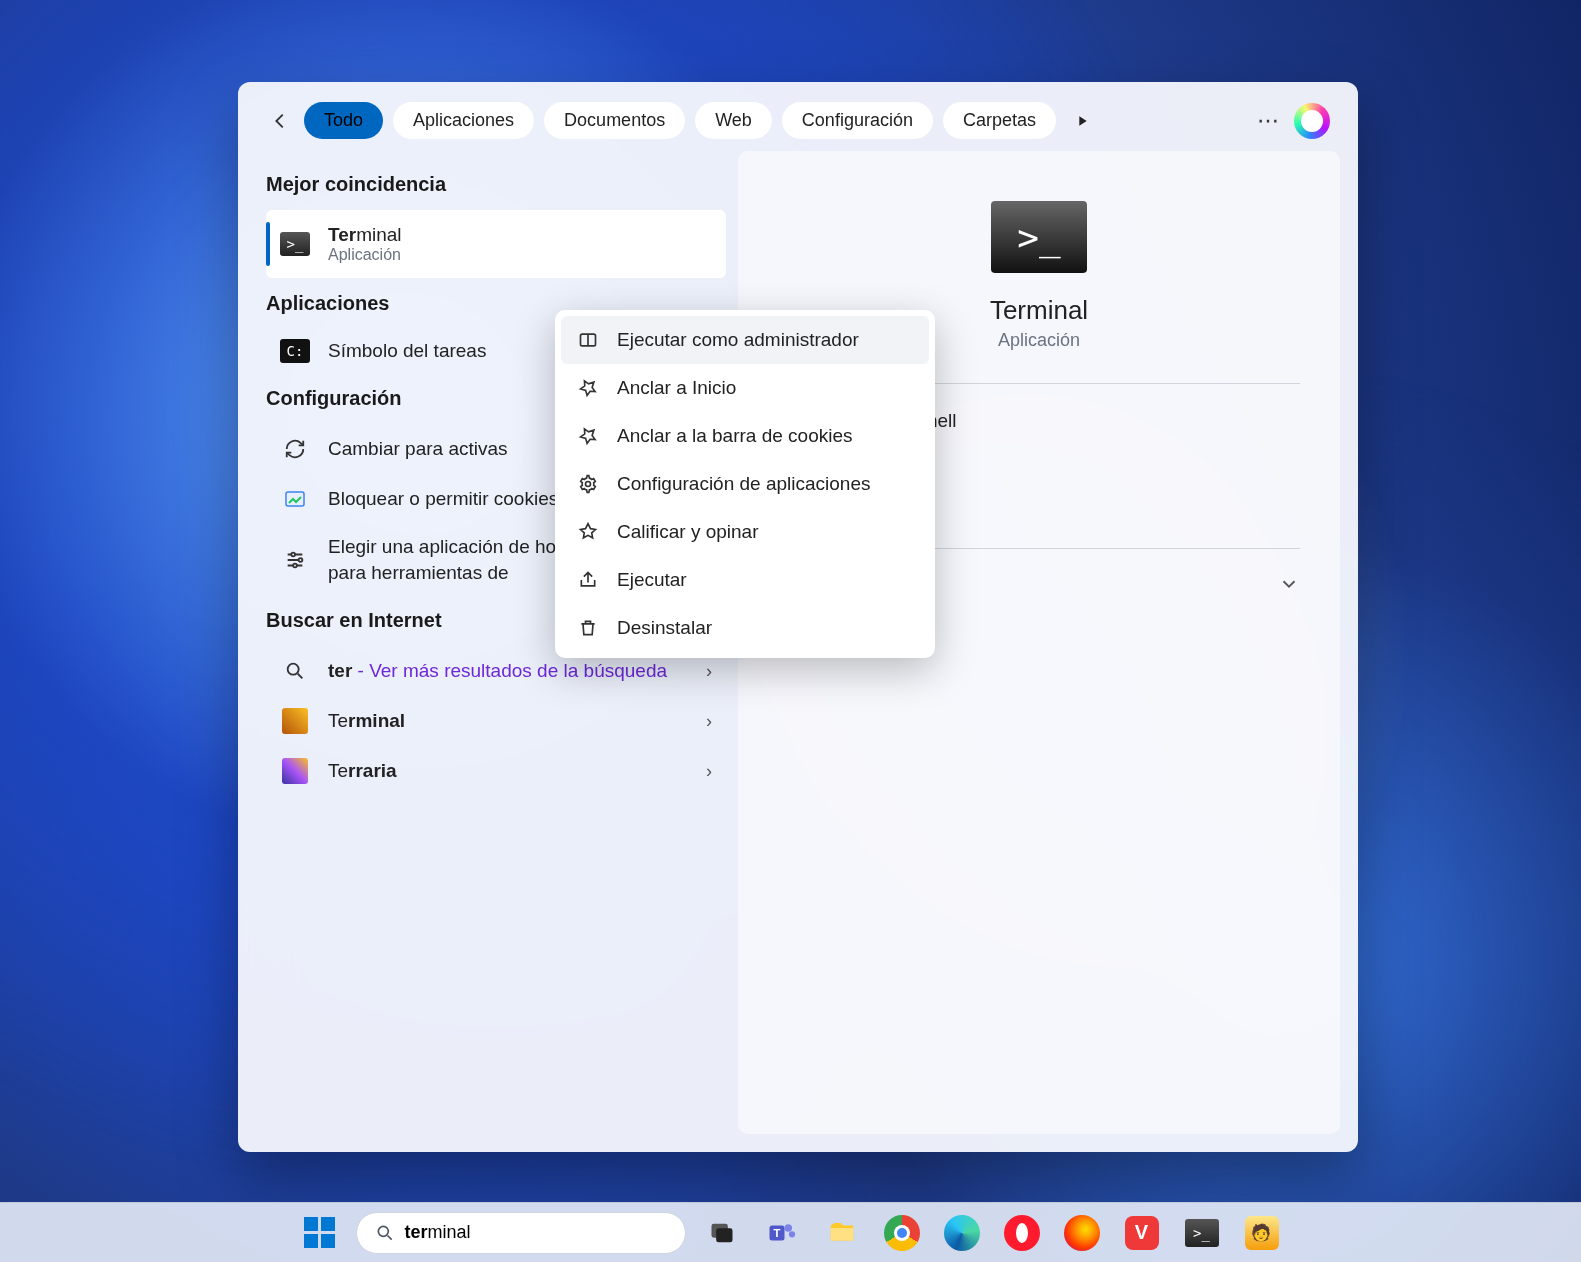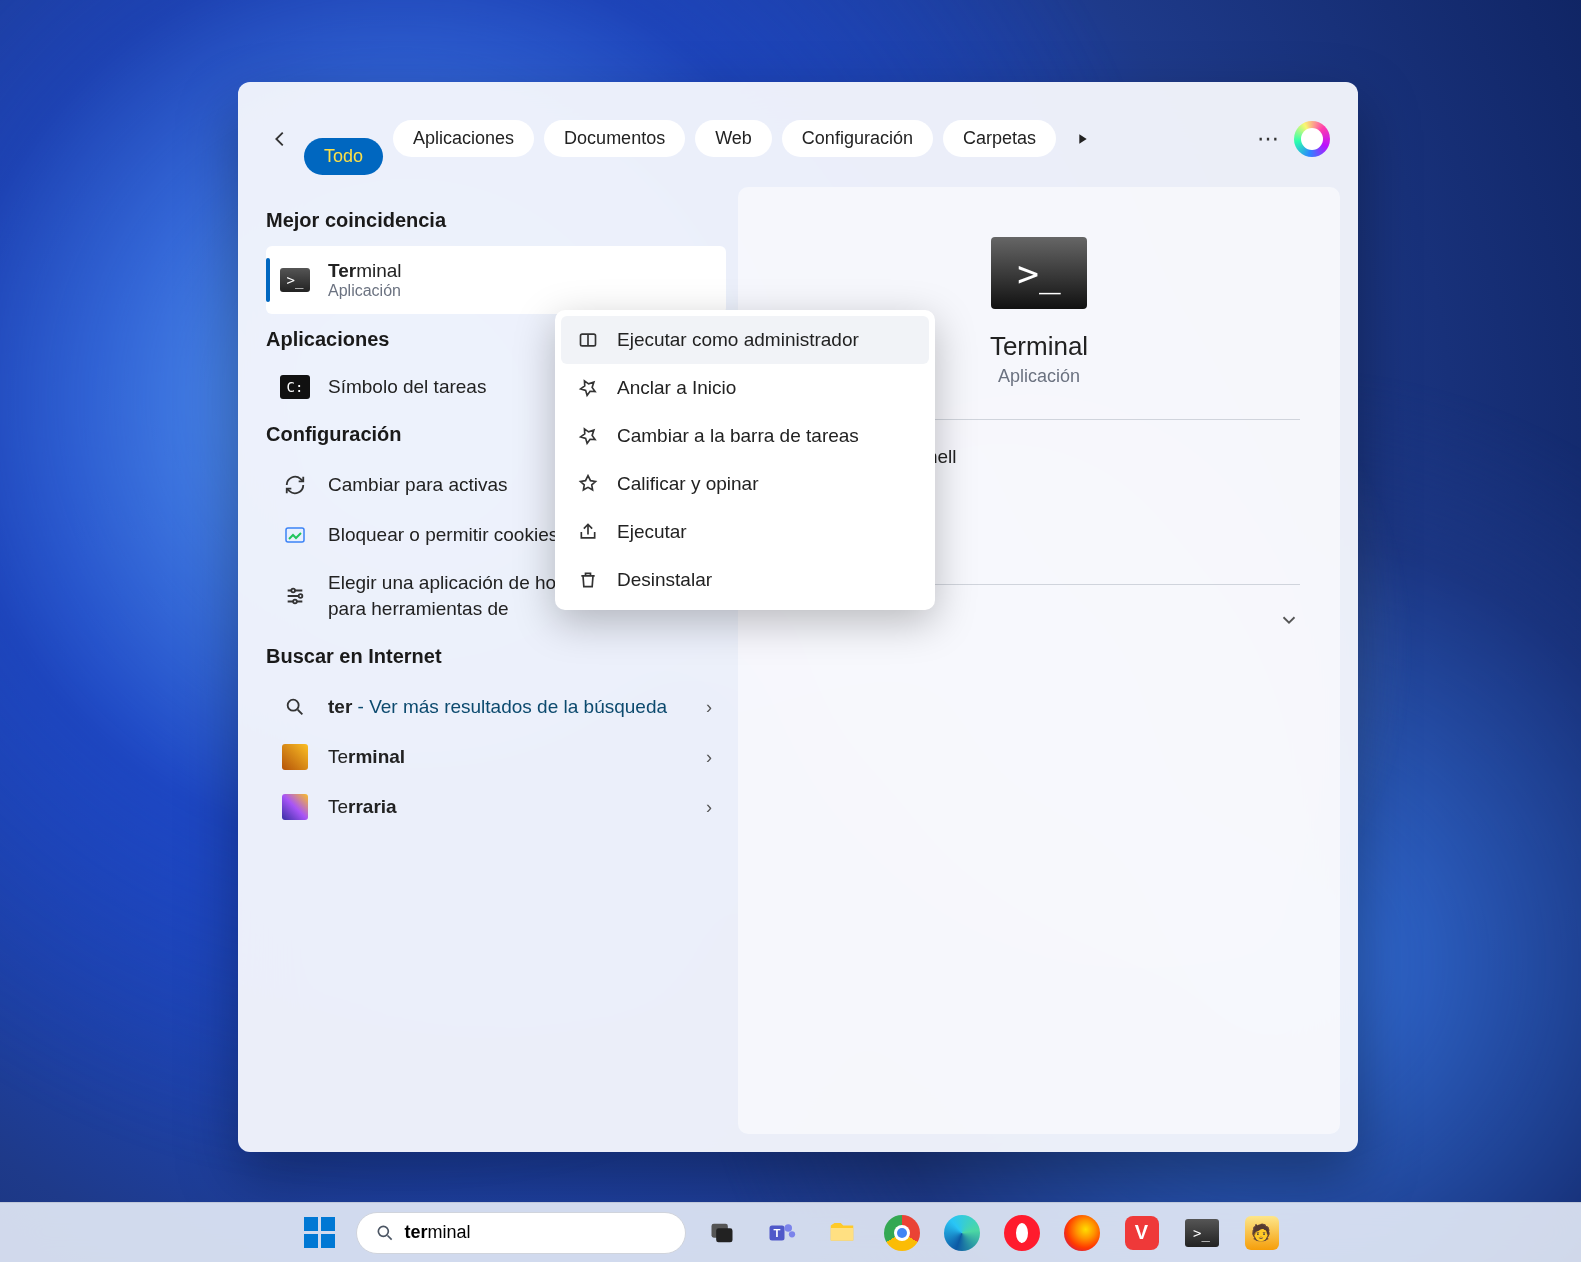--- a/index.html
+++ b/index.html
@@ -27,21 +27,21 @@
 }
 .panel-header {
   display: flex; align-items: center; gap: 10px;
   padding: 20px 28px 12px 28px;
 }
 .back-btn { width: 28px; height: 28px; display:flex; align-items:center; justify-content:center; border-radius:6px; }
 .filter-pill {
   padding: 8px 20px; border-radius: 24px; font-size: 18px;
   background: #fff; color:#222;
 }
-.filter-pill.active { background:#0067c0; color:#fde047;margin-top:36px; }
+.filter-pill.active { background:#0067c0; color:#000000; }
 .hdr-spacer { flex:1; }
 .hdr-icon { width:32px; height:32px; display:flex; align-items:center; justify-content:center; border-radius:6px; }
 .copilot-icon {
   width:36px; height:36px; border-radius:50%;
   background: conic-gradient(from 45deg,#ff3cac,#ba0fff,#2b86ff,#2bffad,#f9f871,#ff3cac);
   display:flex; align-items:center; justify-content:center;
 }
 .copilot-icon::after { content:""; width:22px; height:22px; border-radius:50%; background:#fff; }
 
 .panel-body { display:flex; flex:1; min-height:0; }
@@ -198,21 +198,21 @@
 
       <div class="section-head">Buscar en Internet</div>
 
       <div class="result-row">
         <div class="icon-box">
           <svg width="22" height="22" viewBox="0 0 24 24" fill="none" stroke="#333" stroke-width="2">
               <circle cx="10" cy="10" r="6"></circle>
               <path d="M20 20l-5-5"></path>
             </svg>
         </div>
-        <span style="line-height:1.3"><b>ter</b><span style="color:#0c4a6e"> - Ver más resultados de la búsqueda</span></span>
+        <span style="line-height:1.3"><b>ter</b><span style="color:#6d28d9"> - Ver más resultados de la búsqueda</span></span>
         <span class="chev">›</span>
       </div>
 
       <div class="result-row">
         <div class="icon-box">
             <div style="width:26px;height:26px;background:linear-gradient(45deg,#b45309,#fbbf24);border-radius:3px;"></div>
           </div>
         <span><span>Te</span><b>rminal</b></span>
         <span class="chev">›</span>
       </div>
@@ -271,21 +271,30 @@
         </svg>
     </span>
     <span>Anclar a Inicio</span>
   </div>
   <div class="ctx-item">
     <span class="ctx-ico">
       <svg width="20" height="20" viewBox="0 0 24 24" fill="none" stroke="#333" stroke-width="2">
           <path d="M12 2l3 6 6 1-4.5 4 1 6-5.5-3-5.5 3 1-6L3 9l6-1z" transform="rotate(45 12 12)"></path>
         </svg>
     </span>
-    <span>Cambiar a la barra de tareas</span>
+    <span>Anclar a la barra de cookies</span>
+  </div>
+  <div class="ctx-item">
+    <span class="ctx-ico">
+      <svg width="20" height="20" viewBox="0 0 24 24" fill="none" stroke="#333" stroke-width="2">
+          <circle cx="12" cy="12" r="3"></circle>
+          <path d="M19 12a7 7 0 0 0-.2-1.6l2-1.5-2-3.4-2.3 1a7 7 0 0 0-2.8-1.6L13 2h-2l-.7 2.9a7 7 0 0 0-2.8 1.6l-2.3-1-2 3.4 2 1.5A7 7 0 0 0 5 12c0 .5.1 1.1.2 1.6l-2 1.5 2 3.4 2.3-1a7 7 0 0 0 2.8 1.6L11 22h2l.7-2.9a7 7 0 0 0 2.8-1.6l2.3 1 2-3.4-2-1.5c.1-.5.2-1.1.2-1.6z"></path>
+        </svg>
+    </span>
+    <span>Configuración de aplicaciones</span>
   </div>
   <div class="ctx-item">
     <span class="ctx-ico">
       <svg width="20" height="20" viewBox="0 0 24 24" fill="none" stroke="#333" stroke-width="2">
           <path d="M12 2l3 6 6 1-4.5 4 1 6-5.5-3-5.5 3 1-6L3 9l6-1z"></path>
         </svg>
     </span>
     <span>Calificar y opinar</span>
   </div>
   <div class="ctx-item">

